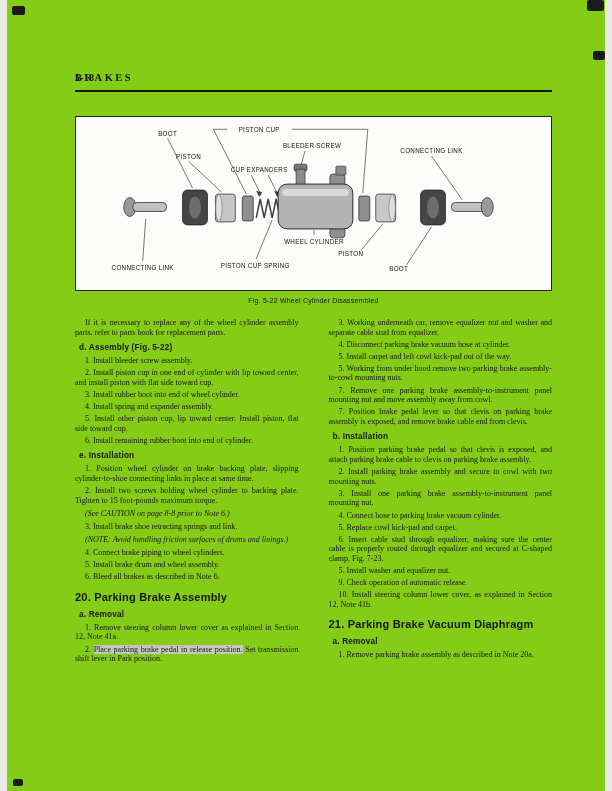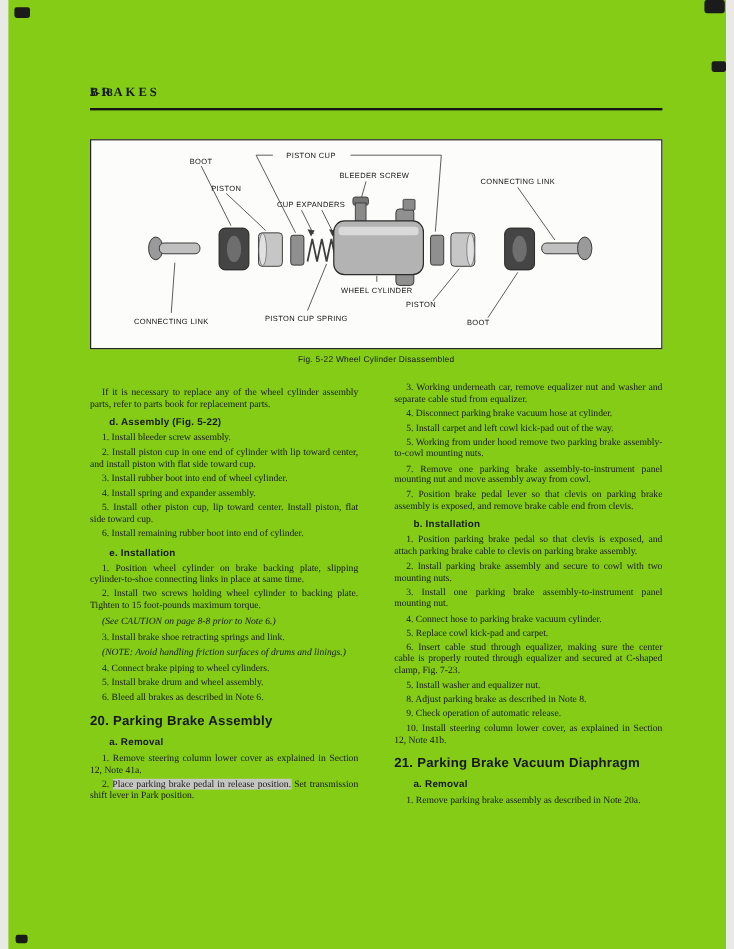--- a/index.html
+++ b/index.html
@@ -23,34 +23,34 @@
   .page-num { position:absolute; left:0; top:0; font:bold 9.5px/12px "Liberation Serif", serif; letter-spacing:.5px; }
   .page-title { display:block; text-align:left; font:bold 10.5px/12px "Liberation Serif", serif; letter-spacing:2.5px; }
 
   figure { margin:24px 0 0 0; padding:0; }
   .fig-box { border:1.2px solid #242424; height:173px; background:#fcfcfa; }
   .fig-box svg { display:block; width:100%; height:100%; }
   figcaption { margin-top:5px; text-align:center; font:7px/9px "Liberation Sans", sans-serif; letter-spacing:.2px; }
 
   .fl { font:6.3px "Liberation Sans", sans-serif; fill:#111; text-anchor:middle; letter-spacing:.3px; }
 
-  .columns { display:flex; gap:30px; margin-top:13px;align-items:center; }
+  .columns { display:flex; gap:30px; margin-top:13px; }
   .col { flex:1 1 0; min-width:0; }
 
   .step, .para {
     font-size:8px; line-height:9.6px; text-align:justify; text-indent:10px;
     margin:0 0 2.5px 0; color:#161616;
   }
   .note {
     font-size:8px; line-height:9.6px; font-style:italic; text-indent:10px;
     text-align:justify; margin:3.5px 0 3.5px 0;
   }
   .subhead {
     font:bold 8.2px/10px "Liberation Sans", sans-serif;
-    margin:6px 0 3px 16px; letter-spacing:.2px;
+    margin:6px 0 3px 4px; letter-spacing:.2px;
   }
   .mainhead {
     font:bold 11px/13px "Liberation Sans", sans-serif;
     margin:9px 0 5px 0; letter-spacing:.2px;
   }
   .hl { background:#c6c6c1; }
 </style>
 </head>
 <body>
 
@@ -181,21 +181,20 @@
         <p class="step">7.  Position brake pedal lever so that clevis on parking brake assembly is exposed, and remove brake cable end from clevis.</p>
 
         <h3 class="subhead">b.  Installation</h3>
         <p class="step">1.  Position parking brake pedal so that clevis is exposed, and attach parking brake cable to clevis on parking brake assembly.</p>
         <p class="step">2.  Install parking brake assembly and secure to cowl with two mounting nuts.</p>
         <p class="step">3.  Install one parking brake assembly-to-instrument panel mounting nut.</p>
         <p class="step">4.  Connect hose to parking brake vacuum cylinder.</p>
         <p class="step">5.  Replace cowl kick-pad and carpet.</p>
         <p class="step">6.  Insert cable stud through equalizer, making sure the center cable is properly routed through equalizer and secured at C-shaped clamp, Fig. 7-23.</p>
         <p class="step">5.  Install washer and equalizer nut.</p>
-        <p class="step">8.  Adjust parking brake as described in Note 8.</p>
         <p class="step">9.  Check operation of automatic release.</p>
         <p class="step">10. Install steering column lower cover, as explained in Section 12, Note 41b.</p>
 
         <h2 class="mainhead">21. Parking Brake Vacuum Diaphragm</h2>
         <h3 class="subhead">a.  Removal</h3>
         <p class="step">1.  Remove parking brake assembly as described in Note 20a.</p>
       </section>
 
     </main>
   </div>

